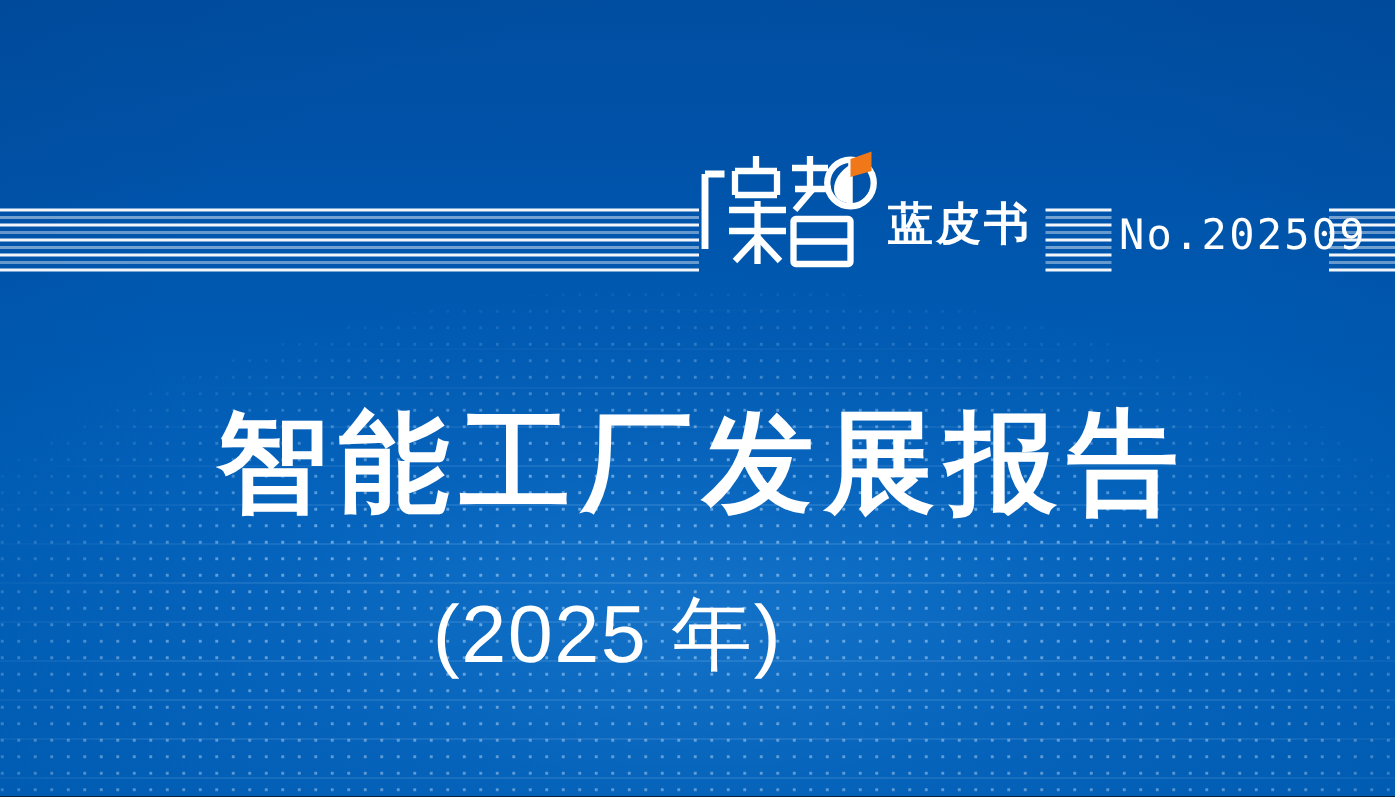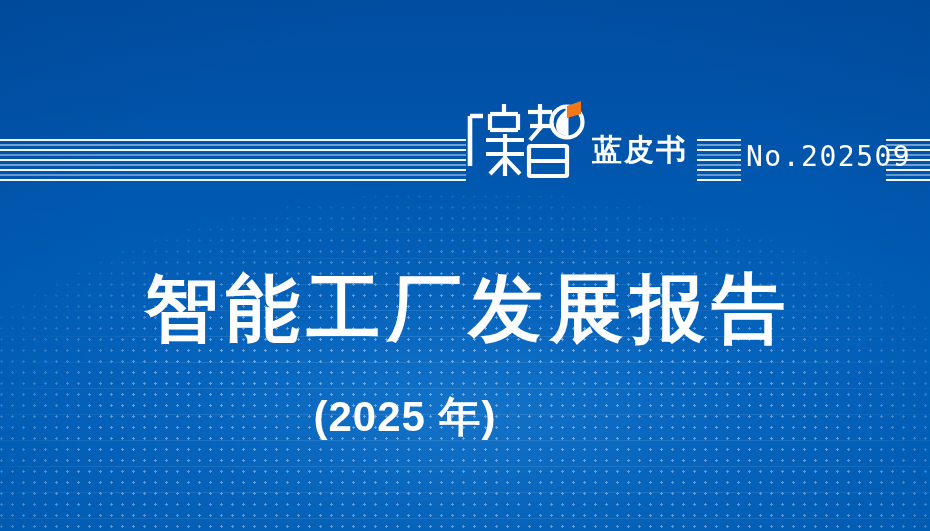--- a/index.html
+++ b/index.html
@@ -163,22 +163,22 @@
     line-height: 1;
     text-indent: 7px;
     white-space: nowrap;
   }
   #subtitle {
     position: absolute;
     left: 0;
     top: 396px;
     width: 810px;
     text-align: center;
-    font-size: 42px;
-    font-weight: 700;
+    font-size: 54px;
+    font-weight: 400;
     color: #ffffff;
     letter-spacing: 1px;
     line-height: 1;
     white-space: nowrap;
   }
 </style>
 </head>
 <body>
 
 <div id="cover">

